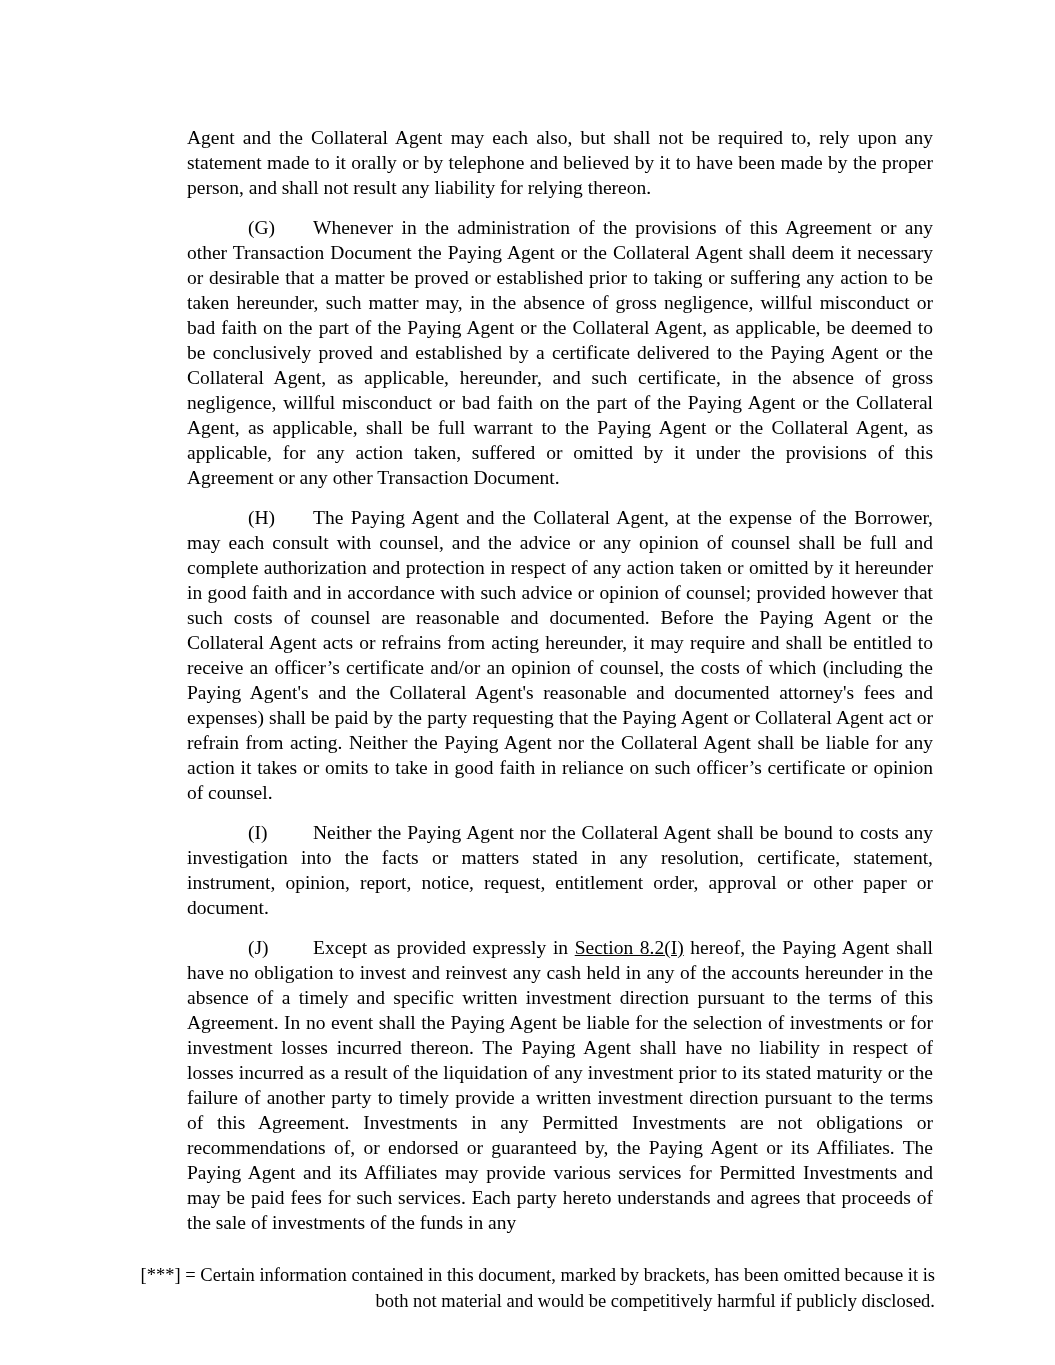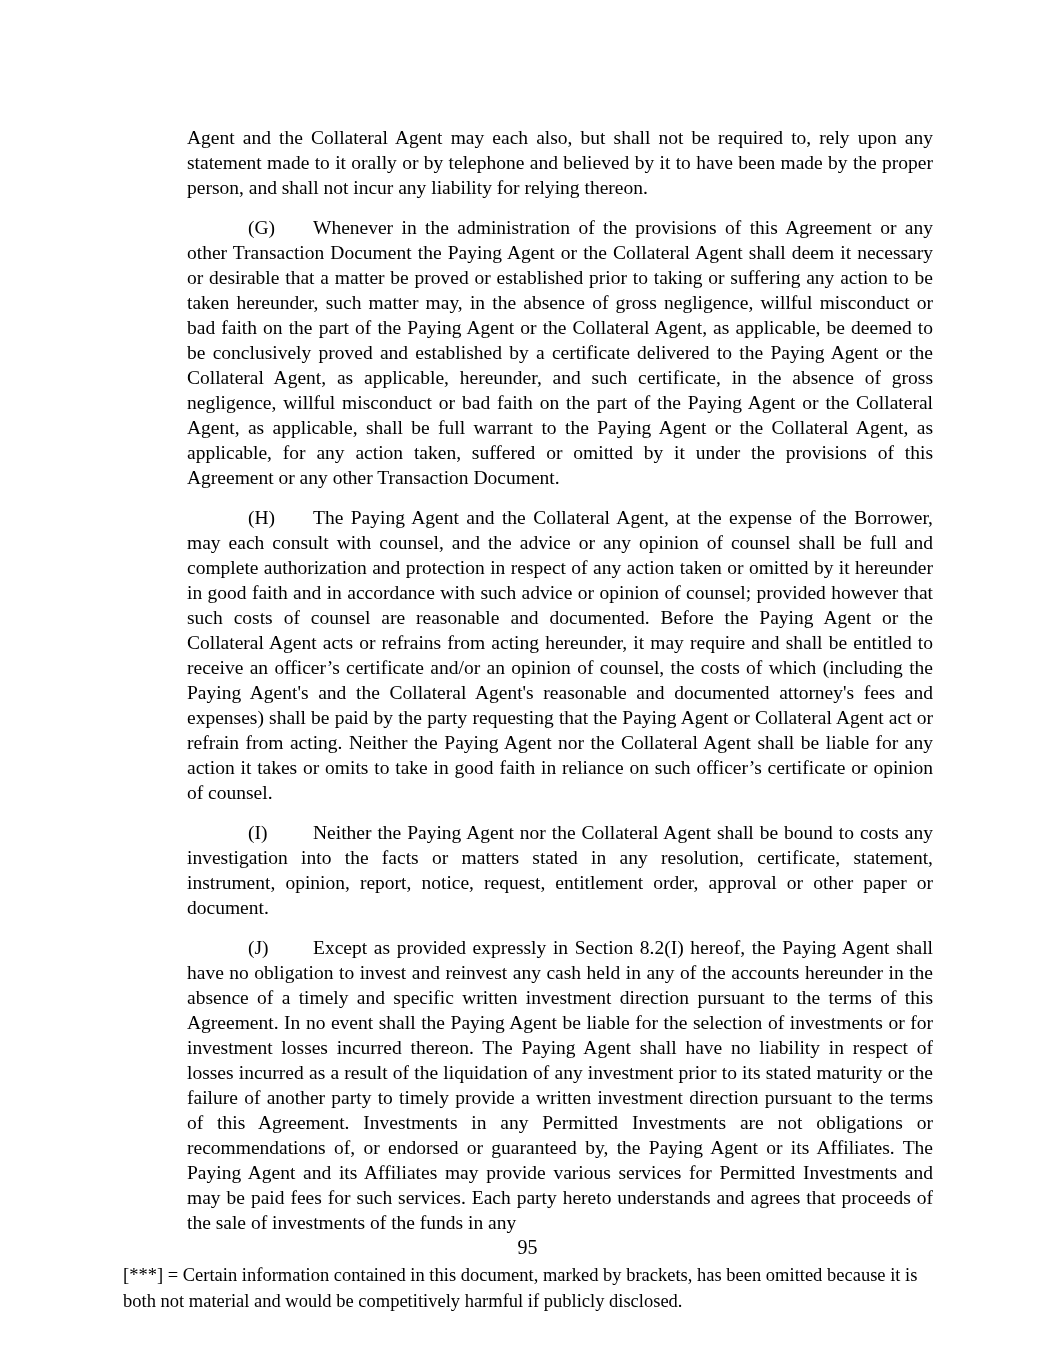--- a/index.html
+++ b/index.html
@@ -31,55 +31,55 @@
   }
   .para.labeled {
     text-indent: 61px;
   }
   .plabel {
     display: inline-block;
     width: 65px;
     text-indent: 0;
   }
   .seclink {
+    text-decoration: underline;
     color: #000000;
   }
   .pagenum {
     position: absolute;
     left: 0;
     top: 1234px;
     width: 100%;
     text-align: center;
     font-size: 20px;
     line-height: 26px;
   }
   .footnote {
     position: absolute;
     left: 123px;
     top: 1262px;
     width: 812px;
     font-size: 18.5px;
     line-height: 26px;
-    text-align: left;
+    text-align: right;
   }
 </style>
 </head>
 <body>
 
 <div class="page">
   <div class="content">
 
-    <p class="para">Agent and the Collateral Agent may each also, but shall not be required to, rely upon any statement made to it orally or by telephone and believed by it to have been made by the proper person, and shall not incur any liability for relying thereon.</p>
+    <p class="para">Agent and the Collateral Agent may each also, but shall not be required to, rely upon any statement made to it orally or by telephone and believed by it to have been made by the proper person, and shall not result any liability for relying thereon.</p>
 
     <p class="para labeled"><span class="plabel">(G)</span><span>Whenever in the administration of the provisions of this Agreement or any other Transaction Document the Paying Agent or the Collateral Agent shall deem it necessary or desirable that a matter be proved or established prior to taking or suffering any action to be taken hereunder, such matter may, in the absence of gross negligence, willful misconduct or bad faith on the part of the Paying Agent or the Collateral Agent, as applicable, be deemed to be conclusively proved and established by a certificate delivered to the Paying Agent or the Collateral Agent, as applicable, hereunder, and such certificate, in the absence of gross negligence, willful misconduct or bad faith on the part of the Paying Agent or the Collateral Agent, as applicable, shall be full warrant to the Paying Agent or the Collateral Agent, as applicable, for any action taken, suffered or omitted by it under the provisions of this Agreement or any other Transaction Document.</span></p>
 
     <p class="para labeled"><span class="plabel">(H)</span><span>The Paying Agent and the Collateral Agent, at the expense of the Borrower, may each consult with counsel, and the advice or any opinion of counsel shall be full and complete authorization and protection in respect of any action taken or omitted by it hereunder in good faith and in accordance with such advice or opinion of counsel; provided however that such costs of counsel are reasonable and documented.  Before the Paying Agent or the Collateral Agent acts or refrains from acting hereunder, it may require and shall be entitled to receive an officer’s certificate and/or an opinion of counsel, the costs of which (including the Paying Agent's and the Collateral Agent's reasonable and documented attorney's fees and expenses) shall be paid by the party requesting that the Paying Agent or Collateral Agent act or refrain from acting.  Neither the Paying Agent nor the Collateral Agent shall be liable for any action it takes or omits to take in good faith in reliance on such officer’s certificate or opinion of counsel.</span></p>
 
     <p class="para labeled"><span class="plabel">(I)</span><span>Neither the Paying Agent nor the Collateral Agent shall be bound to costs any investigation into the facts or matters stated in any resolution, certificate, statement, instrument, opinion, report, notice, request, entitlement order, approval or other paper or document.</span></p>
 
     <p class="para labeled"><span class="plabel">(J)</span><span>Except as provided expressly in </span><span class="seclink">Section 8.2(I)</span><span> hereof, the Paying Agent shall have no obligation to invest and reinvest any cash held in any of the accounts hereunder in the absence of a timely and specific written investment direction pursuant to the terms of this Agreement.  In no event shall the Paying Agent be liable for the selection of investments or for investment losses incurred thereon.  The Paying Agent shall have no liability in respect of losses incurred as a result of the liquidation of any investment prior to its stated maturity or the failure of another party to timely provide a written investment direction pursuant to the terms of this Agreement.   Investments in any Permitted Investments are not obligations or recommendations of, or endorsed or guaranteed by, the Paying Agent or its Affiliates. The Paying Agent and its Affiliates may provide various services for Permitted Investments and may be paid fees for such services.  Each party hereto understands and agrees that proceeds of the sale of investments of the funds in any</span></p>
 
   </div>
 
-  <div class="pagenum">95</div>
 
   <div class="footnote">[***] = Certain information contained in this document, marked by brackets, has been omitted because it is both not material and would be competitively harmful if publicly disclosed.</div>
 </div>
 
 </body></html>

